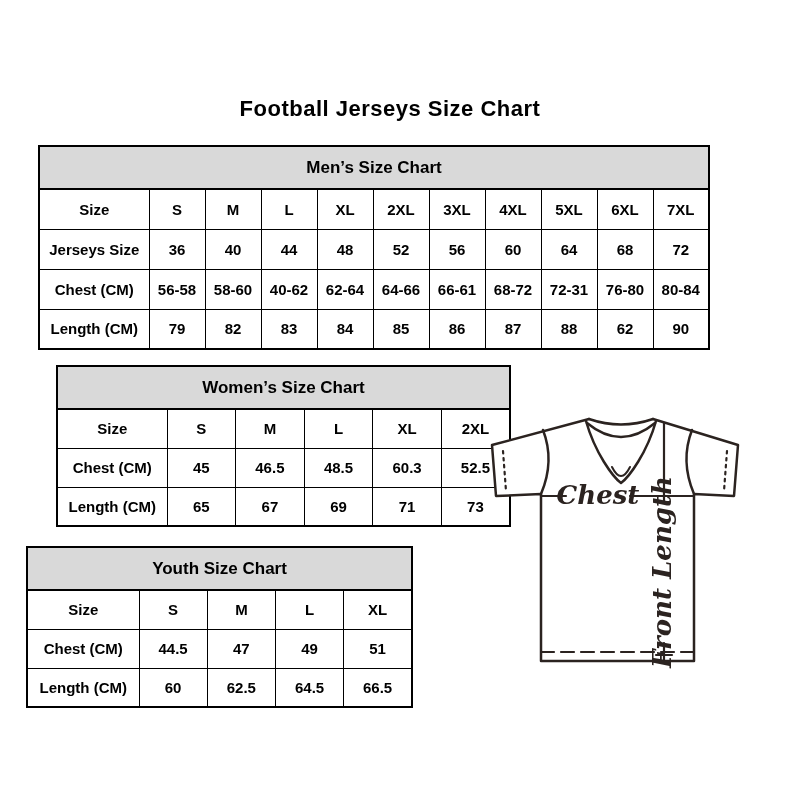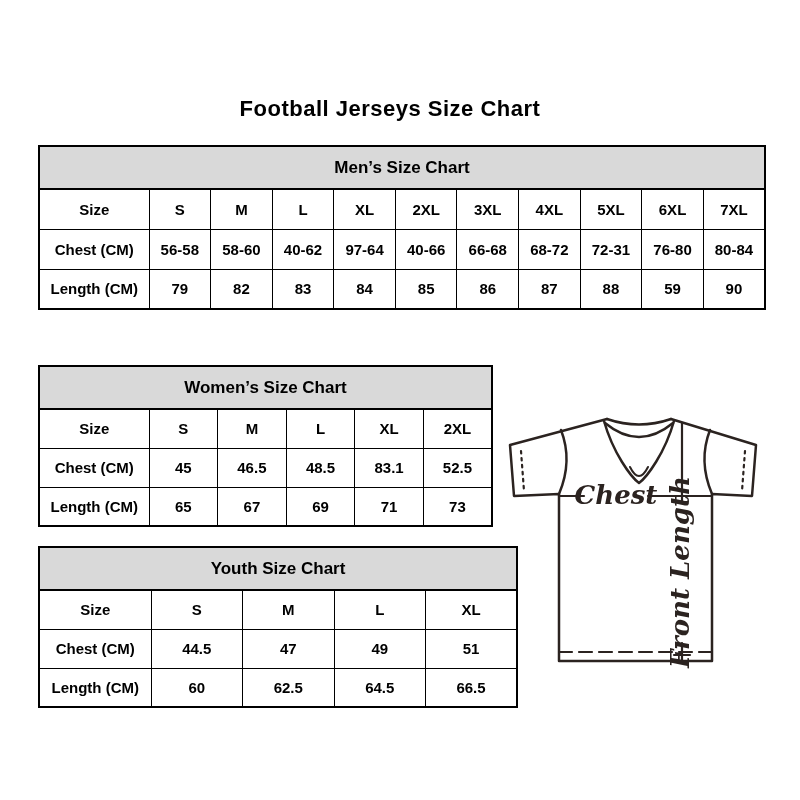--- a/index.html
+++ b/index.html
@@ -36,31 +36,31 @@
     font-size: 15px;
     padding: 0 2px;
     overflow: hidden;
   }
   table.size-table th.section-header {
     background: #d9d9d9;
     font-size: 17px;
     height: 43px;
     border: 2px solid #000;
   }
-  #mens-table  { left: 38px; top: 145px; width: 728px; border-radius: 28px; }
+  #mens-table  { left: 38px; top: 145px; width: 672px; border-radius: 28px; }
   #mens-table td { height: 40px; }
-  #womens-table { left: 38px; top: 365px; width: 455px; }
+  #womens-table { left: 56px; top: 365px; width: 455px; }
   #womens-table td { height: 39px; }
-  #youth-table { left: 38px; top: 546px; width: 480px; }
+  #youth-table { left: 26px; top: 546px; width: 387px; }
   #youth-table td { height: 39px; }
   td.row-label { font-size: 15px; }
 
   .jersey-wrap {
     position: absolute;
-    left: 498px; top: 403px;
+    left: 480px; top: 403px;
     width: 280px; height: 290px;
   }
   .jersey-wrap svg { width: 100%; height: 100%; display: block; }
   .measure-label {
     font-family: "DejaVu Serif", serif;
     font-style: italic;
     font-weight: bold;
     font-size: 26px;
     fill: #2b2320;
   }
@@ -97,43 +97,56 @@
       <td>L</td>
       <td>XL</td>
       <td>2XL</td>
       <td>3XL</td>
       <td>4XL</td>
       <td>5XL</td>
       <td>6XL</td>
       <td>7XL</td>
     </tr>
     <tr>
+      <td class="row-label">Jerseys Size</td>
+      <td>36</td>
+      <td>40</td>
+      <td>44</td>
+      <td>48</td>
+      <td>52</td>
+      <td>56</td>
+      <td>60</td>
+      <td>64</td>
+      <td>68</td>
+      <td>72</td>
+    </tr>
+    <tr>
       <td class="row-label">Chest (CM)</td>
       <td>56-58</td>
       <td>58-60</td>
       <td>40-62</td>
-      <td>97-64</td>
-      <td>40-66</td>
-      <td>66-68</td>
+      <td>62-64</td>
+      <td>64-66</td>
+      <td>66-61</td>
       <td>68-72</td>
       <td>72-31</td>
       <td>76-80</td>
       <td>80-84</td>
     </tr>
     <tr>
       <td class="row-label">Length (CM)</td>
       <td>79</td>
       <td>82</td>
       <td>83</td>
       <td>84</td>
       <td>85</td>
       <td>86</td>
       <td>87</td>
       <td>88</td>
-      <td>59</td>
+      <td>62</td>
       <td>90</td>
     </tr>
   </tbody>
     </table>
 
   <table class="size-table" id="womens-table">
     <colgroup>
         <col style="width:110px">
         <col>
         <col>
@@ -151,21 +164,21 @@
       <td>M</td>
       <td>L</td>
       <td>XL</td>
       <td>2XL</td>
     </tr>
     <tr>
       <td class="row-label">Chest (CM)</td>
       <td>45</td>
       <td>46.5</td>
       <td>48.5</td>
-      <td>83.1</td>
+      <td>60.3</td>
       <td>52.5</td>
     </tr>
     <tr>
       <td class="row-label">Length (CM)</td>
       <td>65</td>
       <td>67</td>
       <td>69</td>
       <td>71</td>
       <td>73</td>
     </tr>

